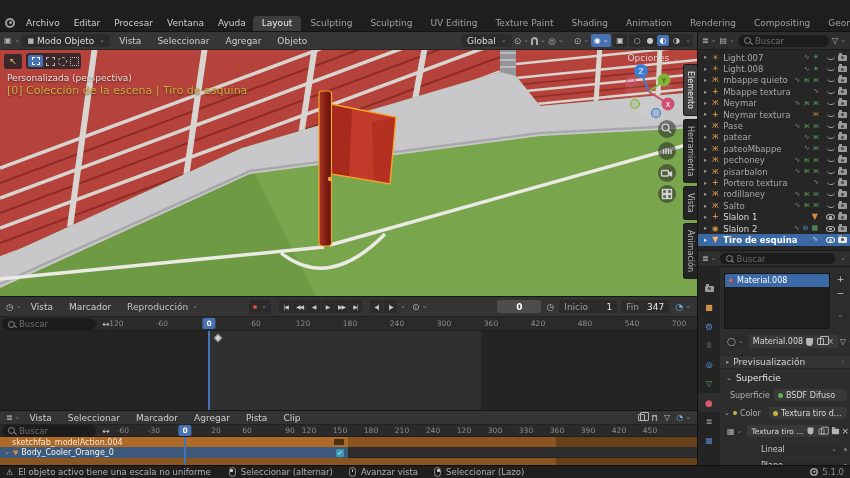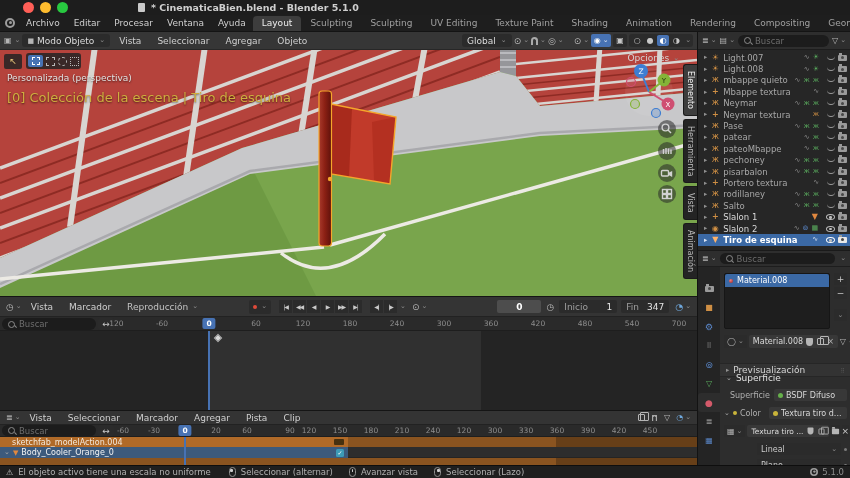--- a/index.html
+++ b/index.html
@@ -64,28 +64,20 @@
 .dot{width:4px;height:4px;border-radius:50%;flex:none}
 .fld{background:#383838;border-radius:2px;height:12px;display:flex;align-items:center;padding:0 4px;gap:3px;color:#d9d9d9;font-size:8px}
 .drop{background:#2b2b2b;border-radius:2px;height:12px;display:flex;align-items:center;padding:0 4px;color:#c9c9c9;font-size:8px}
 .stripico{width:10px;height:6px;background:#46300f;border-radius:1px;flex:none}
 </style>
 </head>
 <body>
 
 <div id="app">
 
-  <div class="ab fx" style="left:0;top:0;width:850px;height:15px;background:#1d1d1d;gap:6px;padding-left:23px">
-    <span class="tl" style="background:#ff5f57"></span>
-    <span class="tl" style="background:#febc2e"></span>
-    <span class="tl" style="background:#28c840"></span>
-    <span style="width:58px"></span>
-    <span class="doc"></span>
-    <span style="color:#cfcfcf;font-size:9.5px;font-weight:bold">* CinematicaBien.blend - Blender 5.1.0</span>
-  </div>
 
   <div class="ab fx" style="left:0;top:15px;width:850px;height:17px;background:#1e1e1e;border-bottom:1px solid #141414">
     <span class="blogo" style="margin:0 4px 0 5px"></span>
     <span class="menu">Archivo</span>
     <span class="menu">Editar</span>
     <span class="menu">Procesar</span>
     <span class="menu">Ventana</span>
     <span class="menu">Ayuda</span>
     <span style="width:4px"></span>
     <span class="wtab act">Layout</span>
@@ -281,21 +273,21 @@
         <span class="btn" style="width:15px;height:12px;background:#4772b3">
             <span class="dashbox" style="border-color:#fff;width:8px;height:8px"></span>
           </span>
         <span class="dashbox"></span>
         <span class="dashbox" style="border-radius:50%"></span>
         <span class="dashbox" style="border-style:dotted"></span>
       </span>
     </div>
 
     <div class="ab" style="left:7px;top:41px;color:#e2e2e2;font-size:9px;text-shadow:0 1px 2px rgba(0,0,0,.6)">Personalizada (perspectiva)</div>
-    <div class="ab" style="left:7px;top:58px;color:#cfae3e;font-size:13px;text-shadow:0 1px 2px rgba(0,0,0,.6)">[0] Colección de la escena | Tiro de esquina</div>
+    <div class="ab" style="left:7px;top:52px;color:#cfae3e;font-size:11px;text-shadow:0 1px 2px rgba(0,0,0,.6)">[0] Colección de la escena | Tiro de esquina</div>
 
     <div class="ab fx" style="right:18px;top:21px;gap:2px;color:#d5d5d5">
       <span>Opciones</span>
         <span class="i-caret"></span>
     </div>
 
     <div class="ab" style="right:0;top:32px;display:flex;flex-direction:column;gap:3px">
       <span class="vtab act">Elemento</span>
       <span class="vtab">Herramienta</span>
       <span class="vtab">Vista</span>
@@ -732,21 +724,21 @@
           <span style="flex:1;overflow:hidden;white-space:nowrap">Material.008</span>
           <span class="shield"></span>
           <span class="copyi" style="margin-left:1px"></span>
           <span style="color:#b5b5b5">×</span>
         </span>
         <span class="fx">
             <span style="font-size:8px;color:#b5b5b5">▽</span>
             <span class="i-caret"></span>
           </span>
       </div>
-      <div class="ab fx" style="left:0;top:96px;width:131px;height:14px;background:#333;border-top:1px solid #262626;border-bottom:1px solid #262626;gap:4px;padding:0 6px">
+      <div class="ab fx" style="left:0;top:88px;width:131px;height:14px;background:#333;border-top:1px solid #262626;border-bottom:1px solid #262626;gap:4px;padding:0 6px">
         <span class="i-exp"></span>
         <span style="color:#d5d5d5">Previsualización</span>
         <span style="margin-left:auto;color:#5c5c5c;font-size:6px">⠿</span>
       </div>
       <div class="ab fx" style="left:0;top:104px;width:131px;height:14px;gap:4px;padding:0 6px">
         <span class="i-expd"></span>
         <span style="color:#e2e2e2">Superficie</span>
       </div>
       <div class="ab fx" style="left:0;top:122px;width:131px;padding:0 4px;gap:4px">
         <span style="width:46px;text-align:right;color:#b0b0b0;font-size:8px">Superficie</span>

